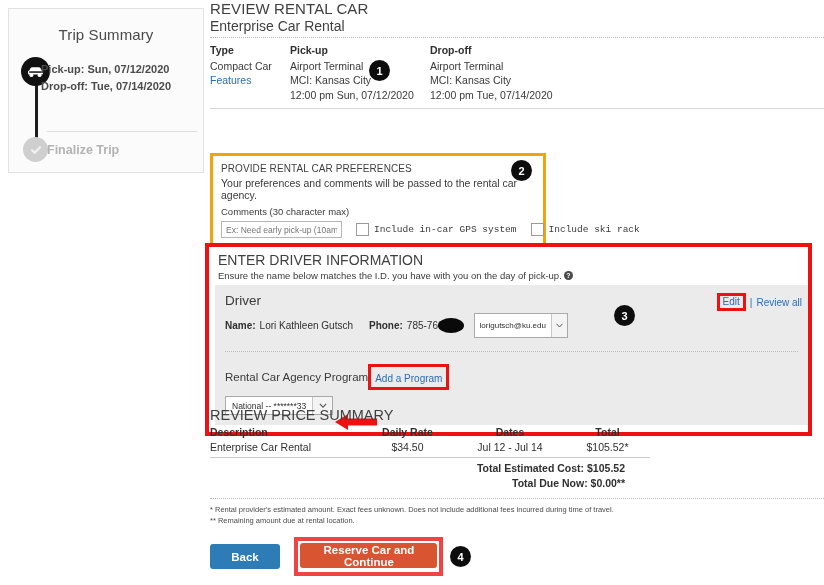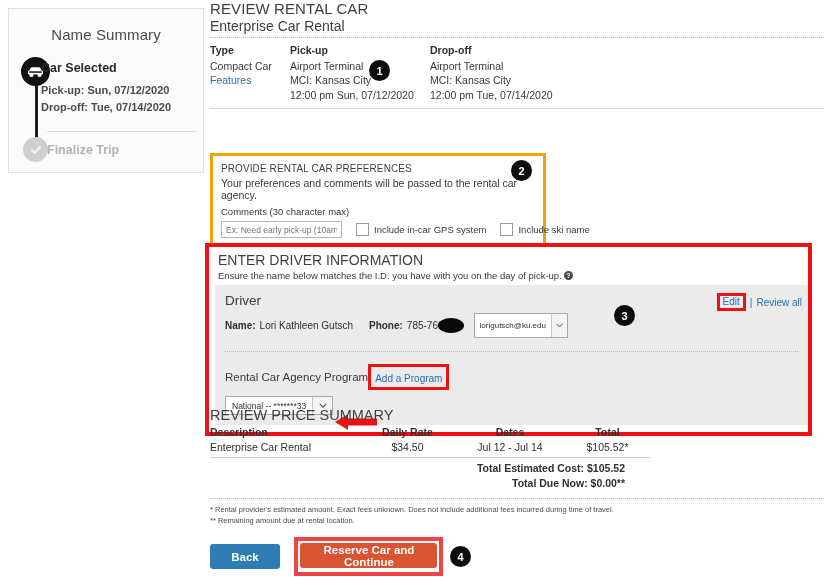--- a/index.html
+++ b/index.html
@@ -178,20 +178,21 @@
     border: 1px solid #9a9a9a;
     background: #ffffff;
     margin-left: 14px;
     flex: 0 0 auto;
   }
   .chk-label {
     font-size: 9.5px;
     color: #3a3a3a;
     margin-left: 5px;
     white-space: nowrap;
+    font-family: Liberation Mono, monospace;
   }
 
   
   .driver-wrap {
     position: absolute;
     left: -5px; top: 243px;
     width: 607px;
   }
   .driver-box {
     border: 4px solid #ee1111;
@@ -357,41 +358,40 @@
   #badge2 { left: 511px; top: 160px; }
   #badge3 { left: 614px; top: 305px; }
   #badge4 { left: 450px; top: 546px; }
 </style>
 </head>
 <body>
 
 <div id="page">
 
   <div class="sidebar">
-    <div class="sidebar-title">Name Summary</div>
+    <div class="sidebar-title">Trip Summary</div>
 
     <div class="step-rail">
       <div class="rail-line"></div>
       <div class="step-dot-active">
         <svg width="17" height="12" viewBox="0 0 17 12">
           <path d="M2 8.5 Q1 8.5 1 7.2 L1 5.6 Q1 4.6 2.2 4.4 L3.6 2.0 Q4.1 1.2 5.2 1.2 L11.8 1.2 Q12.9 1.2 13.4 2.0 L14.8 4.4 Q16 4.6 16 5.6 L16 7.2 Q16 8.5 15 8.5 Z" fill="#ffffff"></path>
           <rect x="2.2" y="5.3" width="12.6" height="1.5" fill="#111111"></rect>
           <circle cx="4.4" cy="9.2" r="1.9" fill="#ffffff"></circle>
           <circle cx="12.6" cy="9.2" r="1.9" fill="#ffffff"></circle>
         </svg>
       </div>
       <div class="step-dot-inactive">
         <svg width="14" height="14" viewBox="0 0 14 14">
           <path d="M3 7.2 L5.7 9.8 L11 4.2" stroke="#f2f2f2" stroke-width="2.1" fill="none" stroke-linecap="round" stroke-linejoin="round"></path>
         </svg>
       </div>
     </div>
 
     <div class="step-body">
-      <p class="step-label-active">Car Selected</p>
       <div class="step-sub">Pick-up: Sun, 07/12/2020</div>
       <div class="step-sub">Drop-off: Tue, 07/14/2020</div>
     </div>
 
     <div class="step-divider"></div>
     <div class="step-label-inactive">Finalize Trip</div>
   </div>
 
   <div class="main">
 
@@ -424,21 +424,21 @@
     <div class="prefs-wrap">
       <div class="prefs-box">
         <p class="prefs-title">PROVIDE RENTAL CAR PREFERENCES</p>
         <p class="prefs-desc">Your preferences and comments will be passed to the rental car agency.</p>
         <p class="prefs-comment-label">Comments (30 character max)</p>
         <div class="prefs-row">
           <input class="txt-input" type="text" placeholder="Ex: Need early pick-up (10am)" style="">
           <div class="chk"></div>
           <span class="chk-label">Include in-car GPS system</span>
           <div class="chk"></div>
-          <span class="chk-label">Include ski name</span>
+          <span class="chk-label">Include ski rack</span>
         </div>
       </div>
     </div>
 
     <div class="driver-wrap">
       <div class="driver-box">
         <p class="driver-title">ENTER DRIVER INFORMATION</p>
         <p class="driver-note">
           <span>Ensure the name below matches the I.D. you have with you on the day of pick-up.</span><span class="help-dot">?</span>
         </p>

